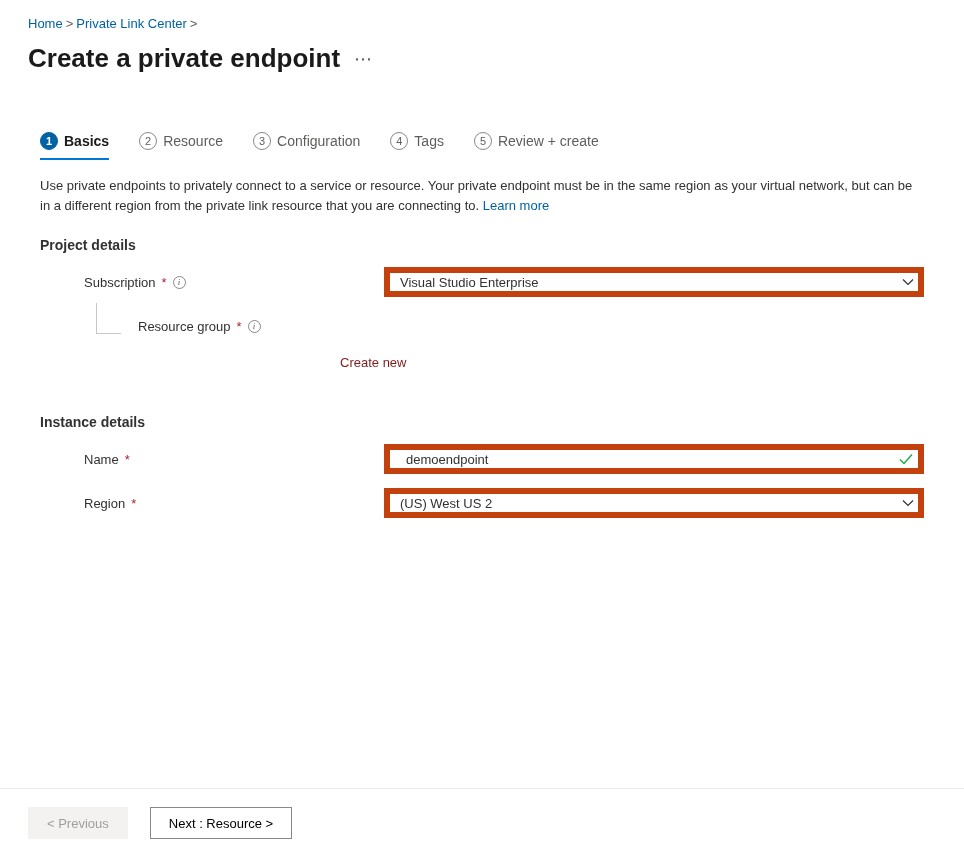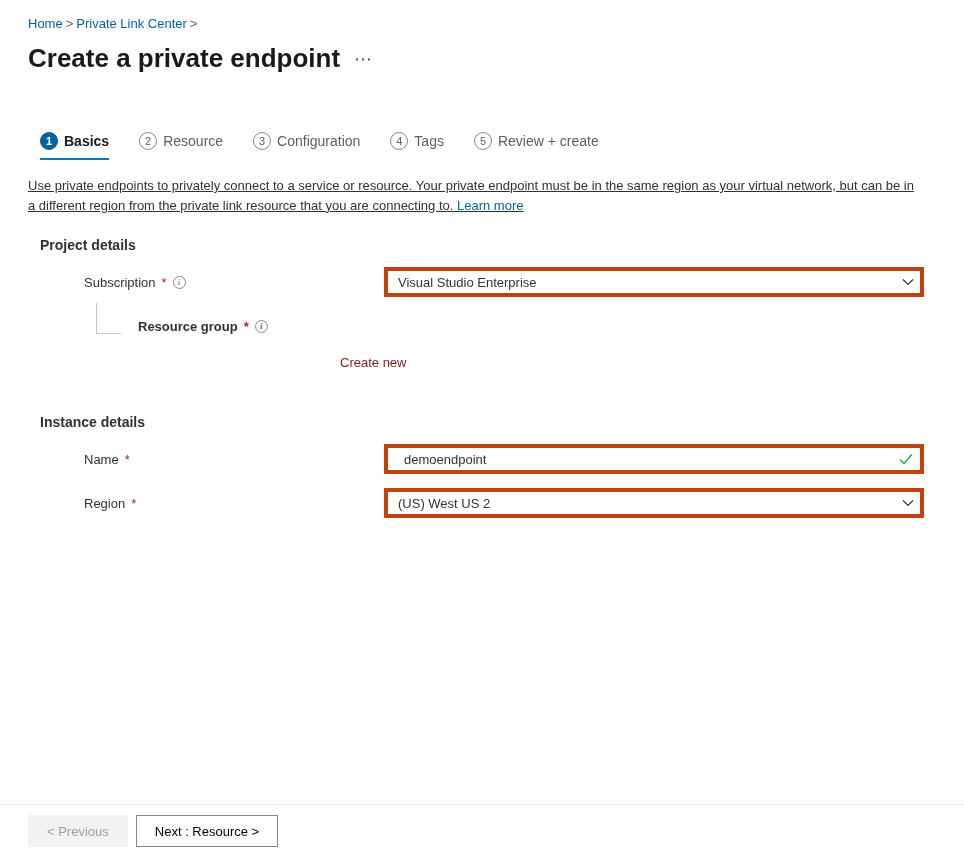--- a/index.html
+++ b/index.html
@@ -26,42 +26,42 @@
     .step { display: flex; align-items: center; gap: 6px; padding-bottom: 8px; cursor: pointer; color: #605e5c; }
     .step .num {
       width: 18px; height: 18px; border-radius: 50%;
       border: 1px solid #8a8886; display: flex; align-items: center; justify-content: center;
       font-size: 11px; color: #605e5c; background: #fff;
     }
     .step.active { color: #1b1a19; font-weight: 600; border-bottom: 2px solid #0078d4; margin-bottom: -2px;}
     .step.active .num { background: #0062a3; color: #fff; border-color: #0062a3; }
     .step .label { font-size: 14px; }
     
-    .desc { font-size: 13px; color: #323130; line-height: 1.5; margin: 0 12px 22px 0; max-width: 900px; text-decoration: underline;}
+    .desc { font-size: 13px; color: #323130; line-height: 1.5; margin: 0 12px 22px 12px; max-width: 900px;}
     .desc a { color: #0062a3; text-decoration: none; }
     
     .section-title { font-size: 14px; font-weight: 600; margin: 0 12px 14px 12px; }
     
     .form-row { display: flex; align-items: center; margin: 0 12px 14px 12px; min-height: 30px;}
     .form-label { width: 300px; display: flex; align-items: center; gap: 6px; font-size: 13px; margin-left: 44px; }
-    .form-label.indented { padding-left: 54px; position: relative; font-weight: bold; }
+    .form-label.indented { padding-left: 54px; position: relative; }
     .form-label.indented::before {
       content: ""; position: absolute; left: 12px; top: -16px; width: 24px; height: 30px;
       border-left: 1px solid #c8c6c4; border-bottom: 1px solid #c8c6c4;
     }
     .req-star { color: #a4262c; }
     .info-icon {
       width: 13px; height: 13px; border: 1px solid #8a8886; border-radius: 50%;
       display: inline-flex; align-items: center; justify-content: center;
       font-size: 9px; color: #605e5c; font-style: italic; font-family: serif;
       cursor: default;
     }
     .form-control { flex: 1; max-width: 576px; position: relative; }
     .select-box, .text-box {
-      width: 100%; height: 30px; border: 4px solid #c2410c; background: #fff;
+      width: 100%; height: 30px; border: 6px solid #c2410c; background: #fff;
       padding: 0 30px 0 10px; font-size: 13px; color: #323130;
       display: flex; align-items: center; cursor: pointer;
     }
     .select-box.focused { border-color: #6b3aa5; box-shadow: 0 0 0 0; }
     .text-box { cursor: text; padding-right: 34px; padding-left: 16px; }
     .chevron {
       position: absolute; right: 10px; top: 50%; transform: translateY(-50%);
       width: 12px; height: 12px; pointer-events: none;
     }
     .chevron svg { width: 12px; height: 12px; }
@@ -69,21 +69,21 @@
       position: absolute; right: 10px; top: 50%; transform: translateY(-50%);
       width: 16px; height: 16px;
     }
     .check-icon svg { width: 16px; height: 16px; }
     .sub-link { margin: 4px 12px 18px 312px; }
     .sub-link a { color: #7f1d1d; font-size: 13px; text-decoration: none; }
     .section-gap { height: 26px; }
     
     .footer {
       position: absolute; bottom: 0; left: 0; right: 0;
-      border-top: 1px solid #edebe9; padding: 10px 28px; display: flex; gap: 8px;
+      border-top: 1px solid #edebe9; padding: 18px 28px; display: flex; gap: 22px;
       background: #fff;
     }
     .btn {
       height: 32px; padding: 0 18px; font-size: 13px; border: 1px solid #8a8886;
       background: #fff; cursor: pointer; display: flex; align-items: center; justify-content: center;
     }
     .btn.disabled { background: #f3f2f1; color: #a19f9d; border-color: #f3f2f1; cursor: default; }
   </style>
 </head>
 <body>

